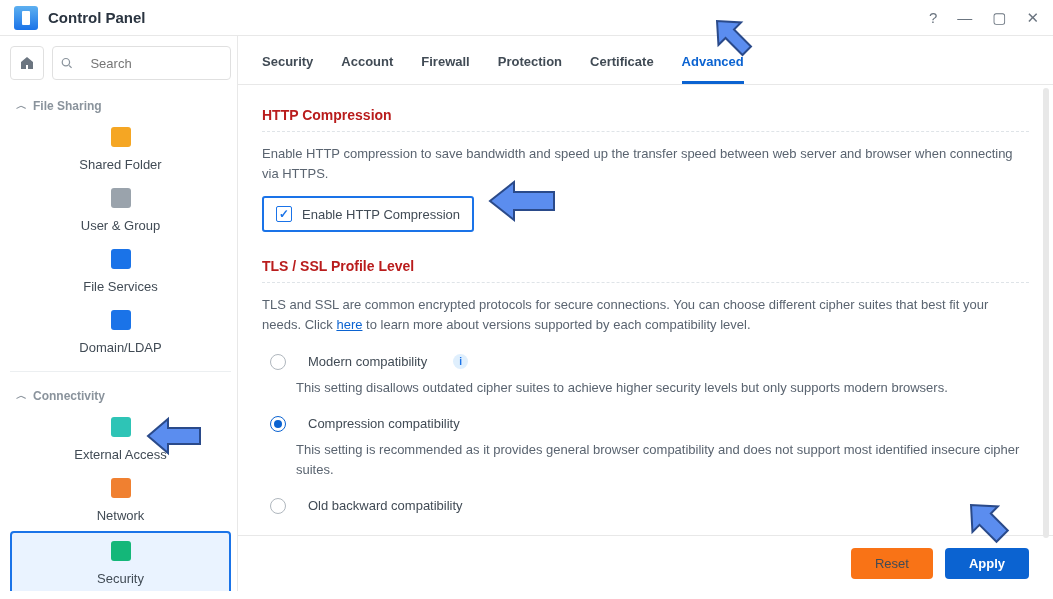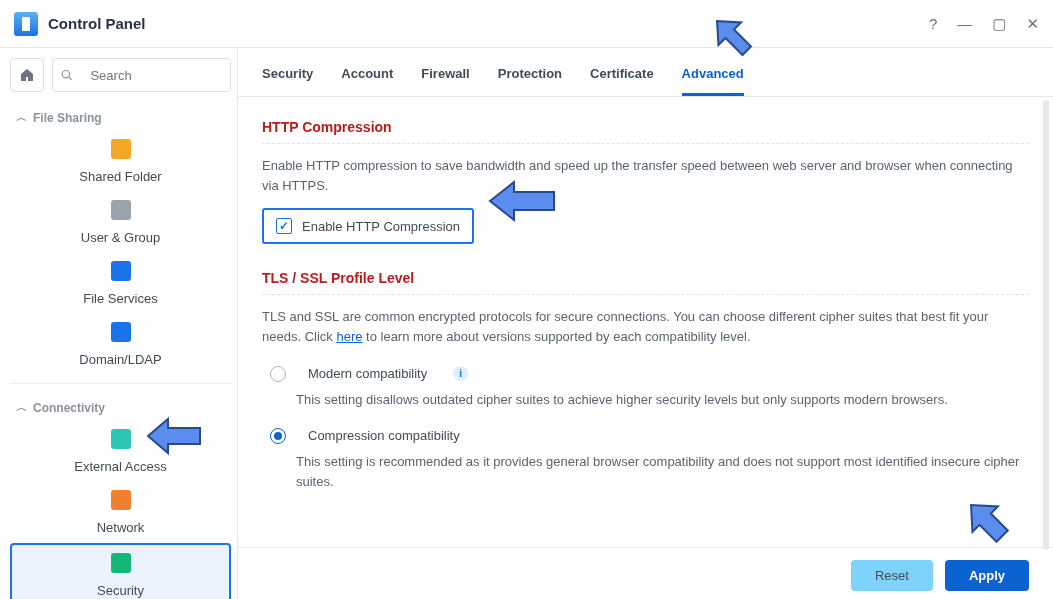--- a/index.html
+++ b/index.html
@@ -1,19 +1,19 @@
 <!DOCTYPE html>
 <html><head>
 <meta charset="utf-8">
 <style>
 * { box-sizing: border-box; margin: 0; padding: 0; }
 body { font-family: -apple-system, BlinkMacSystemFont, "Segoe UI", Arial, sans-serif; font-size: 13px; color: #414b55; background: #fff; width: 1053px; height: 599px; overflow: hidden; position: relative; }
 
 
-.titlebar { height: 48px; display: flex; align-items: center; padding: 0 14px; border-bottom: 1px solid #e8e8e8; }
+.titlebar { height: 36px; display: flex; align-items: center; padding: 0 14px; border-bottom: 1px solid #e8e8e8; }
 .titlebar .app-icon { width: 24px; height: 24px; background: linear-gradient(#5db0f0,#1a73e8); border-radius: 3px; margin-right: 10px; position: relative; }
 .titlebar .app-icon::after { content:""; position:absolute; left:8px; top:5px; width:8px; height:14px; background:#fff; border-radius:1px; }
 .titlebar .title { font-weight: 600; font-size: 15px; color: #2a3440; }
 .titlebar .controls { margin-left: auto; display: flex; gap: 20px; color: #6b7580; font-size: 15px; }
 .titlebar .controls span { cursor: pointer; }
 
 
 .main { display: flex; height: calc(100% - 44px); }
 .sidebar { width: 238px; border-right: 1px solid #e8e8e8; padding: 10px 6px 10px 10px; overflow-y: auto; position: relative; }
 .content { flex: 1; display: flex; flex-direction: column; position: relative; }
@@ -45,21 +45,21 @@
 .radio { width: 16px; height: 16px; border: 1.5px solid #b0b7be; border-radius: 50%; display: flex; align-items: center; justify-content: center; }
 .radio.sel { border-color: #0b63d1; }
 .radio.sel::after { content:""; width:8px; height:8px; background:#0b63d1; border-radius:50%; }
 .radio-desc { color: #5a6470; line-height: 1.55; padding: 2px 0 12px 34px; }
 .info-badge { width: 15px; height: 15px; border-radius: 50%; background: #dfeffd; color: #1a73e8; font-size: 10px; font-weight: 700; display: inline-flex; align-items: center; justify-content: center; margin-left: 4px; }
 .link { color: #0b63d1; text-decoration: underline; cursor: pointer; }
 
 
 .footer { border-top: 1px solid #e8e8e8; padding: 12px 24px; display: flex; justify-content: flex-end; gap: 12px; }
 .btn { padding: 8px 24px; border-radius: 4px; font-size: 13px; cursor: pointer; border: none; }
-.btn-reset { background: #7dd3fc; color: #414b55; }
+.btn-reset { background: #f97316; color: #414b55; }
 .btn-apply { background: #0b63d1; color: #fff; font-weight: 600; }
 
 
 .scroll-ind { position: absolute; right: 4px; top: 52px; width: 6px; height: 450px; background: #e8e8e8; border-radius: 3px; }
 
 
 .arrow { position: absolute; z-index: 50; }
 .arrow svg { display: block; }
 </style>
 </head>
@@ -175,20 +175,24 @@
             <div class="radio"></div>
             <span>Modern compatibility</span>
             <span class="info-badge">i</span>
           </div>
           <div class="radio-desc">This setting disallows outdated cipher suites to achieve higher security levels but only supports modern browsers.</div>
           <div class="radio-row">
             <div class="radio sel"></div>
             <span>Compression compatibility</span>
           </div>
           <div class="radio-desc">This setting is recommended as it provides general browser compatibility and does not support most identified insecure cipher suites.</div>
+          <div class="radio-row">
+            <div class="radio"></div>
+            <span>Old backward compatibility</span>
+          </div>
         </div>
 
     </div>
     <div class="footer">
       <button class="btn btn-reset">Reset</button>
       <button class="btn btn-apply">Apply</button>
     </div>
   </div>
 </div>
 

